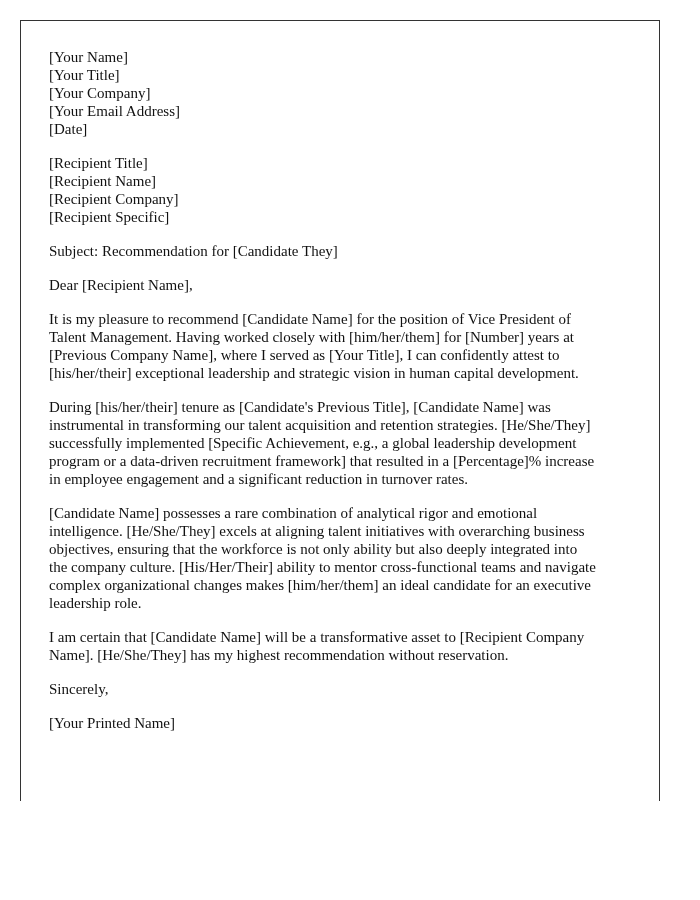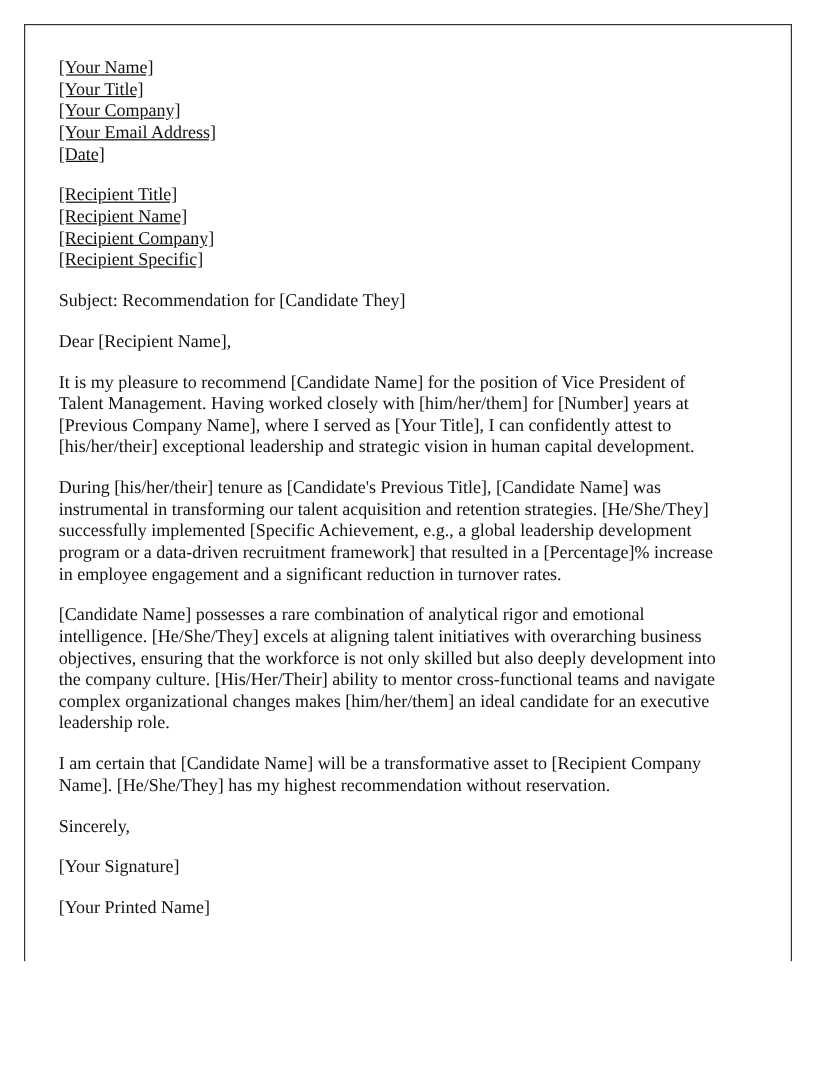--- a/index.html
+++ b/index.html
@@ -30,21 +30,20 @@
     .content {
       position: absolute;
       left: 28px;
       top: 27px;
       width: 586px;
       font-size: 15px;
       line-height: 18px;
     }
     .block {
       margin: 0 0 16px 0;
-      text-decoration: underline;
     }
     .line {
       display: block;
       white-space: nowrap;
     }
     p {
       margin: 0 0 16px 0;
     }
   </style>
 </head>
@@ -83,31 +82,30 @@
       <span class="line">During [his/her/their] tenure as [Candidate's Previous Title], [Candidate Name] was</span>
       <span class="line">instrumental in transforming our talent acquisition and retention strategies. [He/She/They]</span>
       <span class="line">successfully implemented [Specific Achievement, e.g., a global leadership development</span>
       <span class="line">program or a data-driven recruitment framework] that resulted in a [Percentage]% increase</span>
       <span class="line">in employee engagement and a significant reduction in turnover rates.</span>
     </p>
 
     <p>
       <span class="line">[Candidate Name] possesses a rare combination of analytical rigor and emotional</span>
       <span class="line">intelligence. [He/She/They] excels at aligning talent initiatives with overarching business</span>
-      <span class="line">objectives, ensuring that the workforce is not only skilled but also deeply development into</span>
+      <span class="line">objectives, ensuring that the workforce is not only ability but also deeply integrated into</span>
       <span class="line">the company culture. [His/Her/Their] ability to mentor cross-functional teams and navigate</span>
       <span class="line">complex organizational changes makes [him/her/them] an ideal candidate for an executive</span>
       <span class="line">leadership role.</span>
     </p>
 
     <p>
       <span class="line">I am certain that [Candidate Name] will be a transformative asset to [Recipient Company</span>
       <span class="line">Name]. [He/She/They] has my highest recommendation without reservation.</span>
     </p>
 
     <p>Sincerely,</p>
 
-    <p>[Your Signature]</p>
 
     <p>[Your Printed Name]</p>
 
   </div>
 </div>
 
 </body></html>

